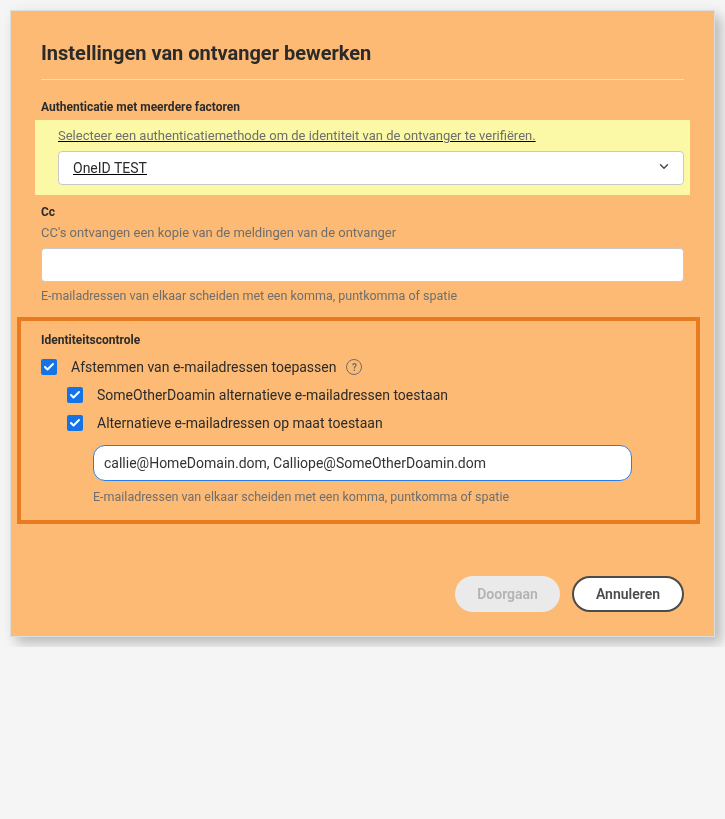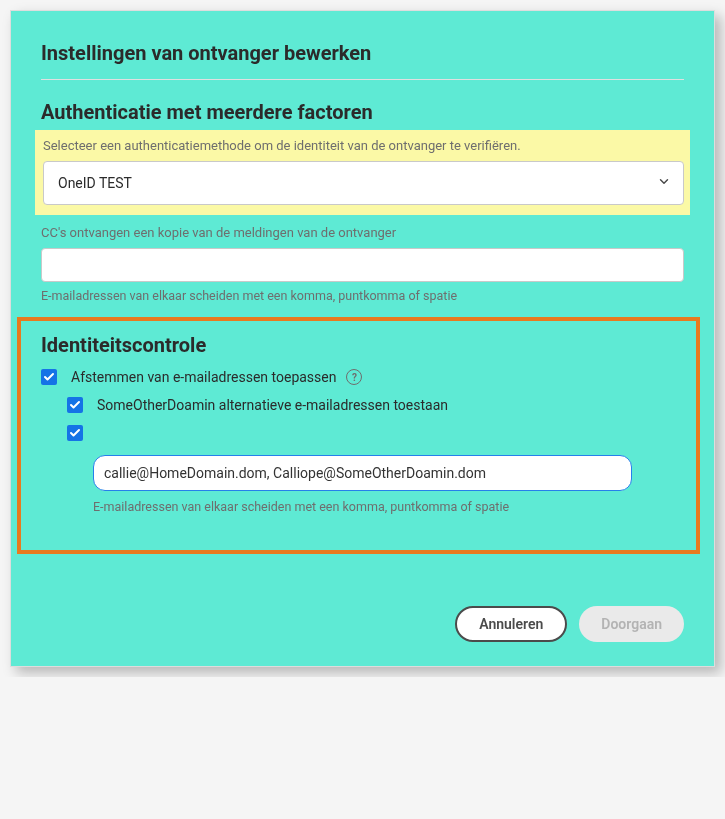--- a/index.html
+++ b/index.html
@@ -7,59 +7,60 @@
       margin: 0;
       padding: 0;
     }
     body {
       font-family: -apple-system, BlinkMacSystemFont, "Segoe UI", Roboto, Helvetica, Arial, sans-serif;
       background: #f5f5f5;
       padding: 10px;
     }
     .dialog {
       width: 705px;
-      background: #5eead4;
+      background: #fdba74;
       border: 1px solid #ddd;
       box-shadow: 6px 6px 12px rgba(0,0,0,0.25);
       padding: 30px 30px 24px 30px;
       position: relative;
     }
     .dialog-title {
       font-size: 20px;
       font-weight: 700;
       color: #2b2b2b;
       margin-bottom: 14px;
     }
     .divider {
       border: none;
       border-top: 1px solid #e0e0e0;
       margin-bottom: 20px;
     }
     .section-title {
-      font-size: 20px;
+      font-size: 12px;
       font-weight: 700;
       color: #2b2b2b;
       margin-bottom: 6px;
     }
     .highlight-yellow {
       background: #fbf9a6;
-      padding: 8px 6px 10px 8px;
+      padding: 8px 6px 10px 23px;
       margin: 0 -6px 10px -6px;
+      text-decoration: underline;
     }
     .desc-text {
       font-size: 13px;
       color: #6e6e6e;
       margin-bottom: 8px;
     }
     .select-wrap {
       position: relative;
       background: #fff;
       border: 1px solid #c9c9c9;
       border-radius: 4px;
-      height: 44px;
+      height: 34px;
       padding: 0 36px 0 14px;
       display: flex;
       align-items: center;
       cursor: pointer;
       font-size: 14px;
       color: #2b2b2b;
     }
     .select-wrap .chev {
       position: absolute;
       right: 12px;
@@ -88,21 +89,21 @@
       margin-bottom: 6px;
     }
     .helper-text {
       font-size: 12.5px;
       color: #6e6e6e;
       margin-bottom: 14px;
     }
     .highlight-orange {
       border: 4px solid #e87a1f;
       margin: 0 -16px 0 -24px;
-      padding: 12px 12px 36px 20px;
+      padding: 12px 12px 16px 20px;
     }
     .check-row {
       display: flex;
       align-items: flex-end;
       margin-top: 12px;
       font-size: 14px;
       color: #2b2b2b;
     }
     .checkbox {
       width: 16px;
@@ -197,20 +198,21 @@
           <svg width="14" height="14" viewBox="0 0 24 24" fill="none" stroke="#4b4b4b" stroke-width="2.5" stroke-linecap="round" stroke-linejoin="round">
               <polyline points="6 9 12 15 18 9"></polyline>
             </svg>
         </span>
       </div>
     </div>
   </div>
 
 
   <div class="section-block">
+    <div class="section-title">Cc</div>
     <div class="desc-text">CC's ontvangen een kopie van de meldingen van de ontvanger</div>
     <input type="text" class="cc-input" value="" style="">
     <div class="helper-text">E-mailadressen van elkaar scheiden met een komma, puntkomma of spatie</div>
   </div>
 
   <div class="highlight-orange">
     <div class="section-title">Identiteitscontrole</div>
 
     <div class="check-row">
       <span class="checkbox">
@@ -230,26 +232,27 @@
       </span>
       <span>SomeOtherDoamin alternatieve e-mailadressen toestaan</span>
     </div>
 
     <div class="check-row indent1">
       <span class="checkbox">
         <svg width="12" height="12" viewBox="0 0 24 24" fill="none" stroke="#fff" stroke-width="4" stroke-linecap="round" stroke-linejoin="round">
             <polyline points="20 6 9 17 4 12"></polyline>
           </svg>
       </span>
+      <span>Alternatieve e-mailadressen op maat toestaan</span>
     </div>
 
     <div class="indent2">
       <input type="text" class="alt-email-input" value="callie@HomeDomain.dom, Calliope@SomeOtherDoamin.dom" style="">
       <div class="alt-helper">E-mailadressen van elkaar scheiden met een komma, puntkomma of spatie</div>
     </div>
   </div>
 
   <div class="button-row">
+    <button class="btn btn-primary-disabled">Doorgaan</button>
     <button class="btn btn-secondary">Annuleren</button>
-    <button class="btn btn-primary-disabled">Doorgaan</button>
   </div>
 
 </div>
 
 </body></html>

